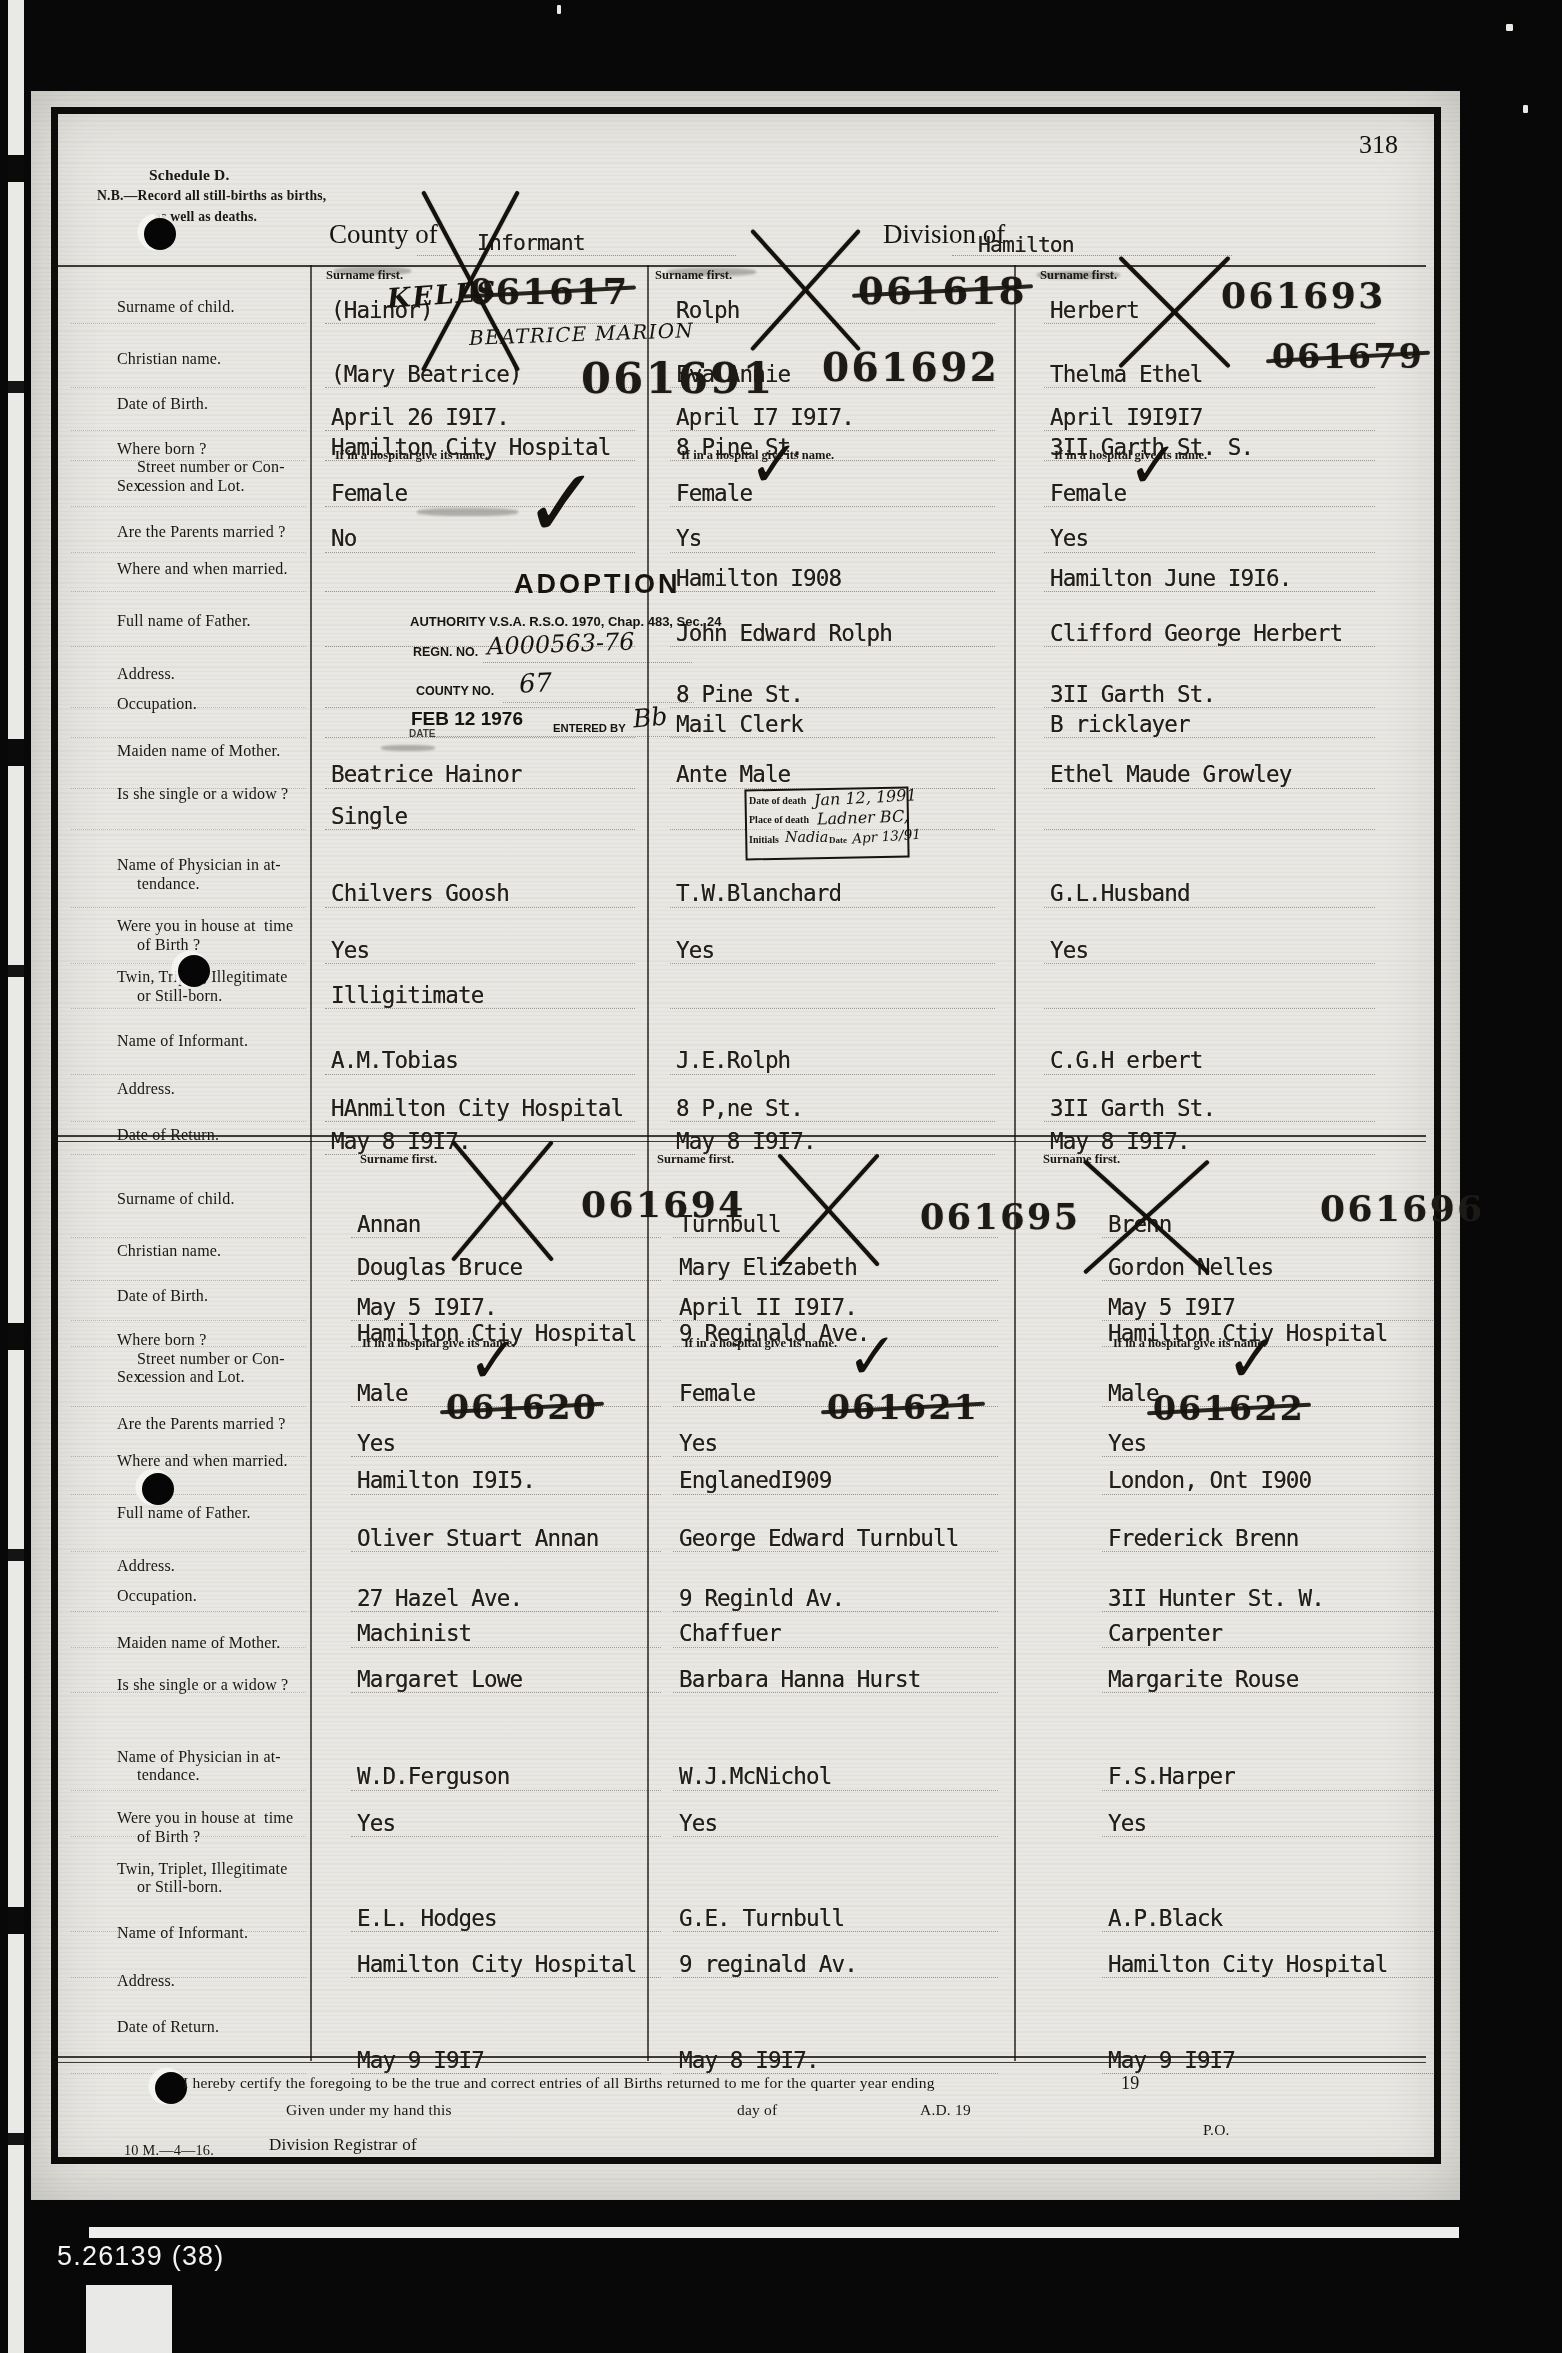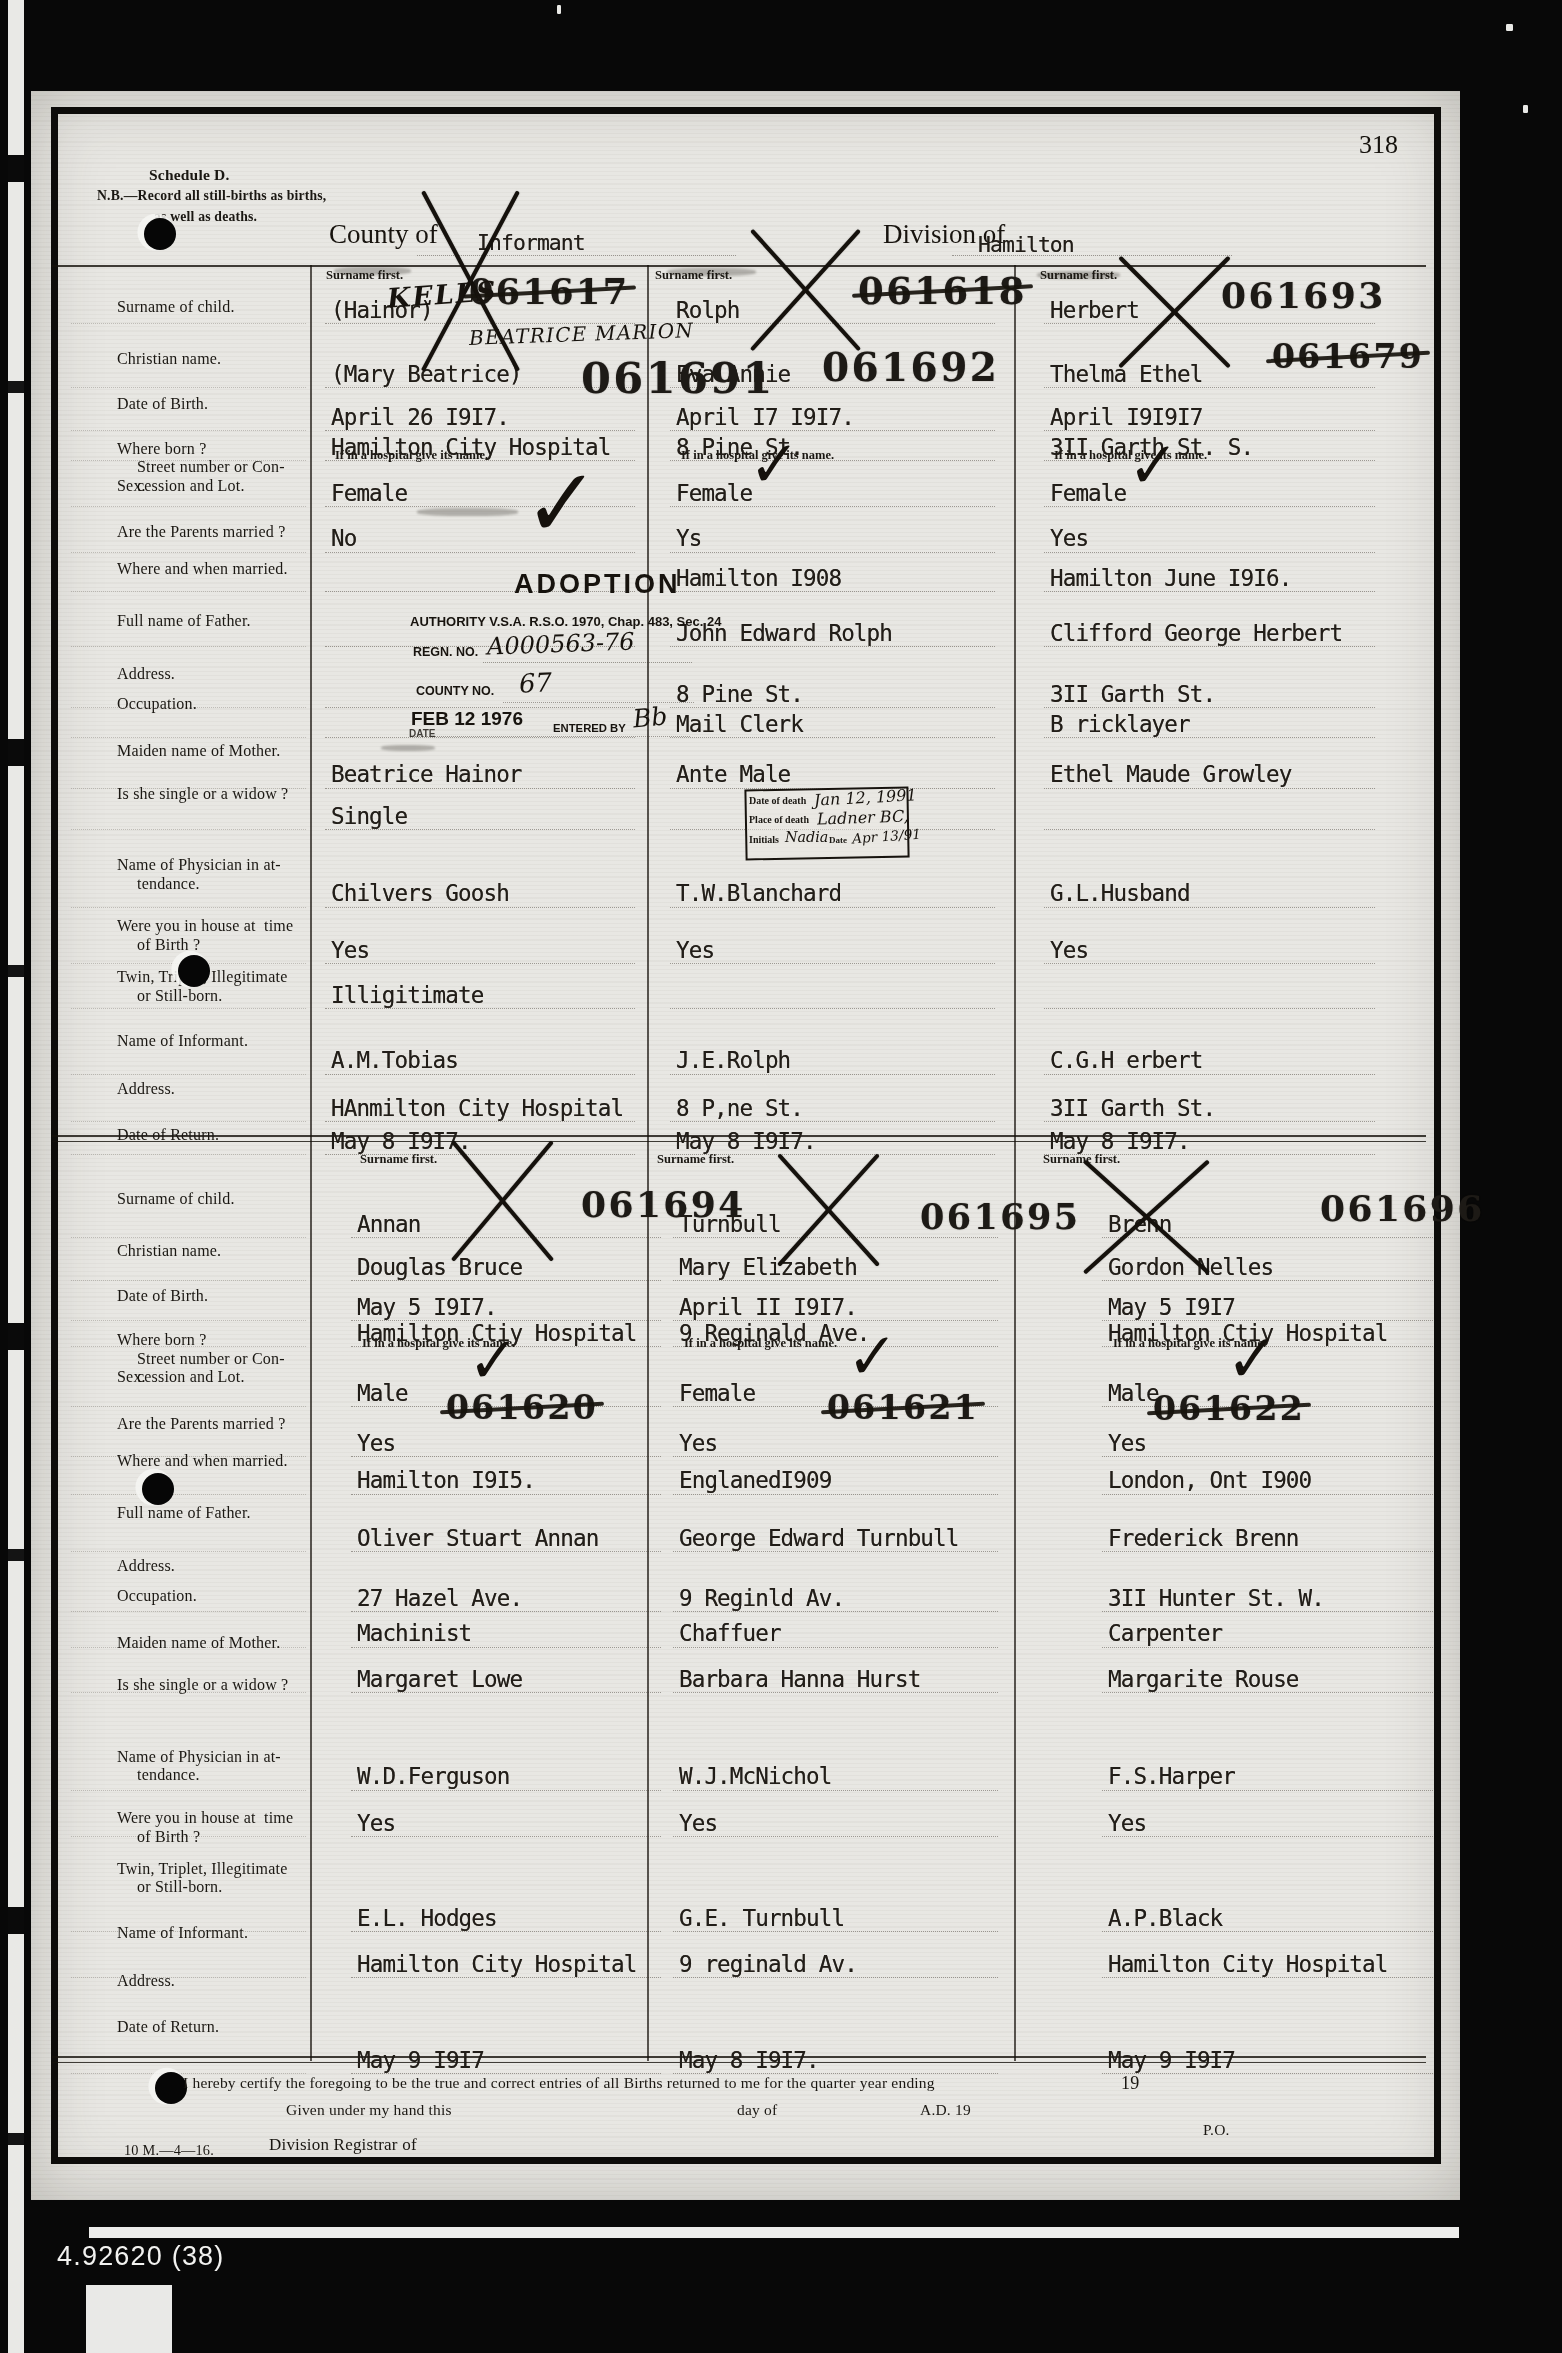--- a/index.html
+++ b/index.html
@@ -70,16 +70,16 @@
   <div class="abs lbl" style="left:183px;top:2074px;font-size:15.5px;">I hereby certify the foregoing to be the true and correct entries of all Births returned to me for the quarter year ending</div>
   <div class="abs lbl" style="left:1121px;top:2074px;font-size:18px;">19</div>
   <div class="abs lbl" style="left:286px;top:2101px;font-size:15.5px;">Given under my hand this</div>
   <div class="abs lbl" style="left:718px;top:2101px;font-size:15.5px;margin-left:19px;">day of</div>
   <div class="abs lbl" style="left:920px;top:2101px;font-size:15.5px;">A.D. 19</div>
   <div class="abs lbl" style="left:269px;top:2124px;font-size:17px;margin-top:12px;">Division Registrar of</div>
   <div class="abs lbl" style="left:1203px;top:2121px;font-size:15.5px;">P.O.</div>
   <div class="abs lbl" style="left:124px;top:2143px;font-size:14.3px;">10 M.—4—16.</div>
 
   <div class="abs film-bar" style="left:89px;top:2227px;width:1370px;height:10.7px;"></div>
-  <div class="abs film-label" style="left:57px;top:2241px;">4.92620 (38)</div>
+  <div class="abs film-label" style="left:57px;top:2241px;">5.26139 (38)</div>
   <div class="abs film-box" style="left:86px;top:2285px;width:86px;height:69px;"></div>
 </div>
 
 
 </body></html>

